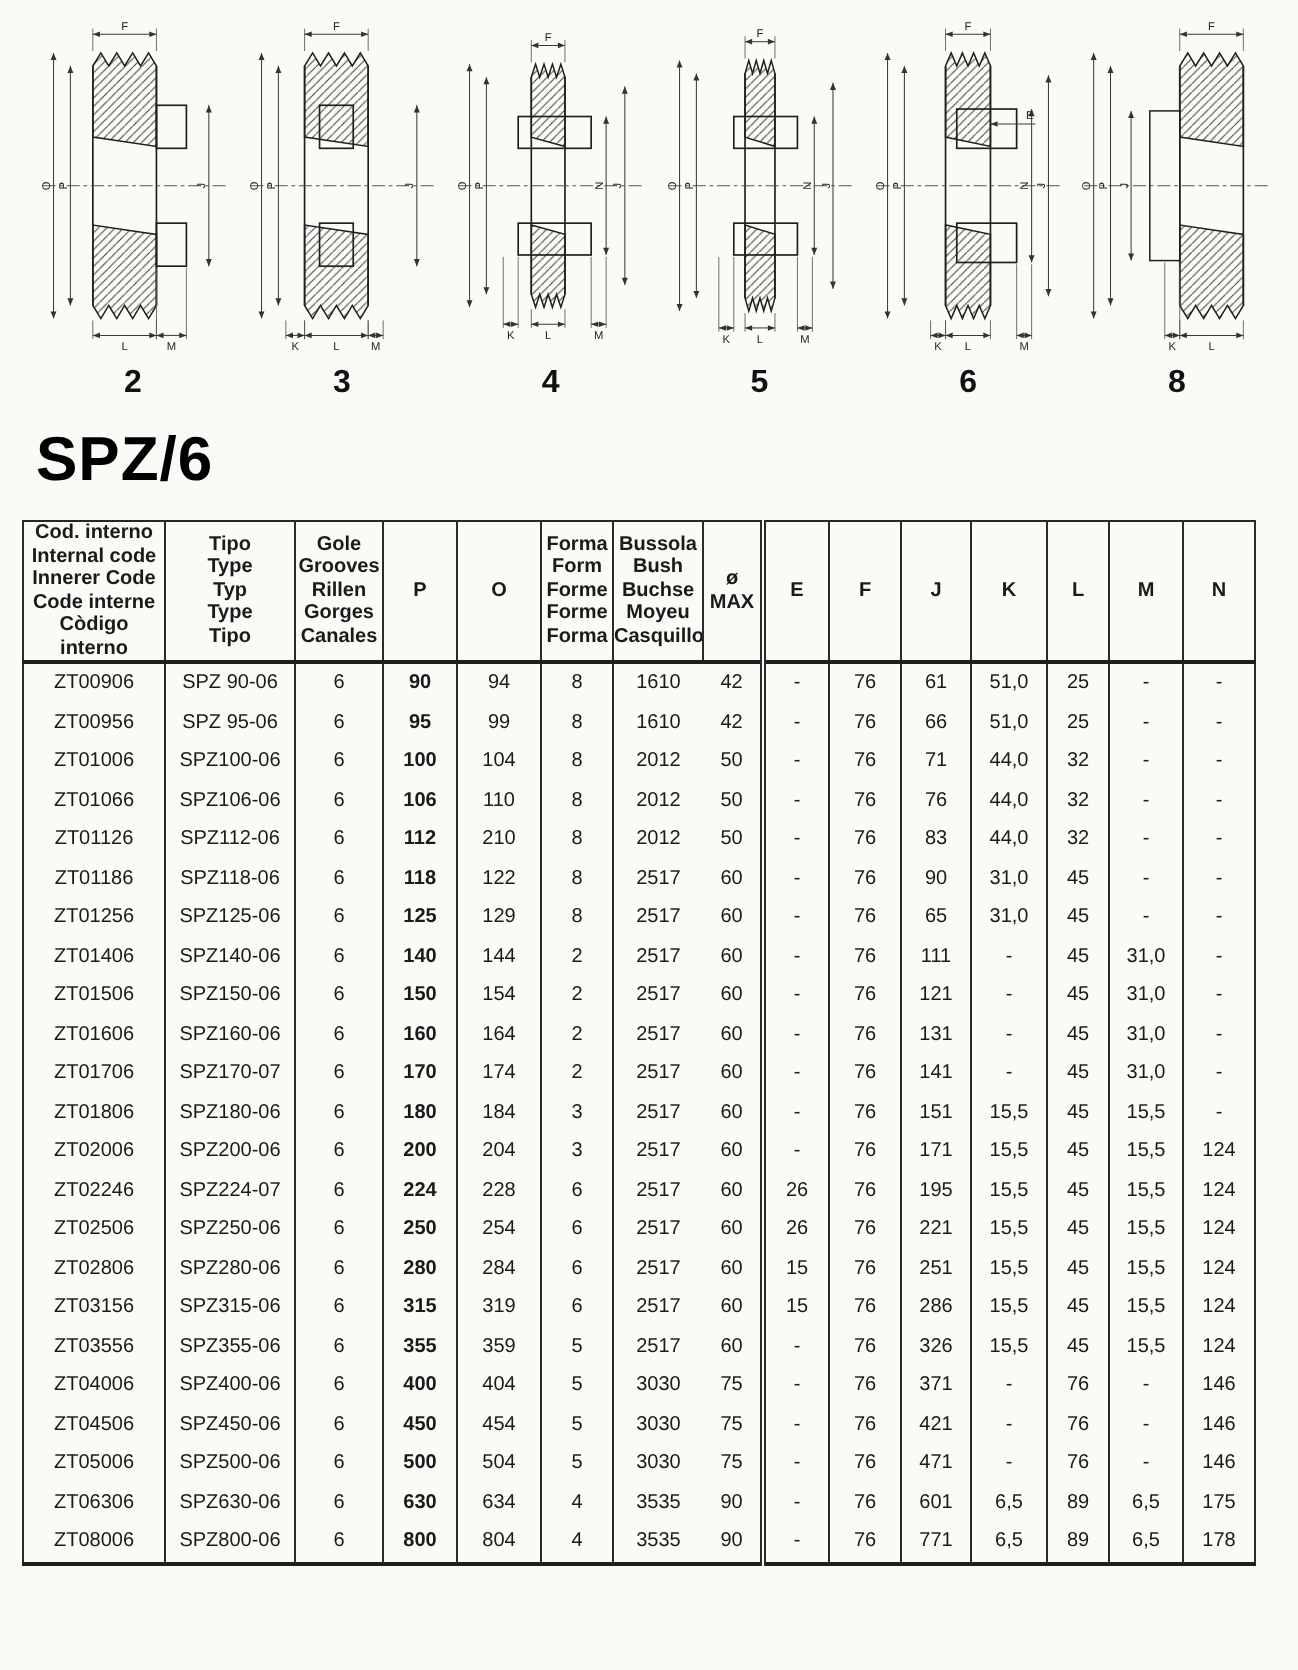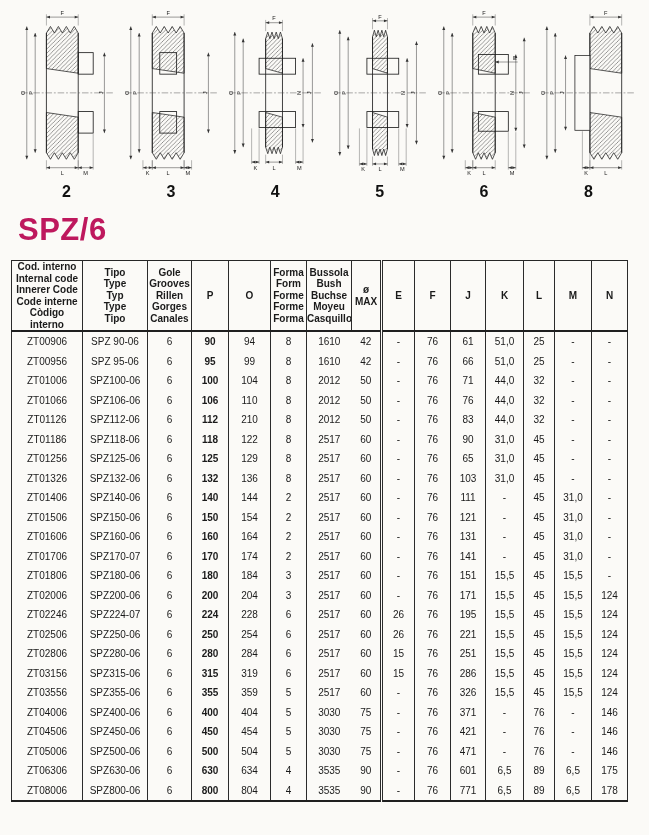--- a/index.html
+++ b/index.html
@@ -11,21 +11,21 @@
   }
   .figs{
     display:flex;justify-content:space-between;align-items:flex-start;
     padding:4px 10px 0 16px;height:206px;box-sizing:border-box;
   }
   .fig{display:flex;flex-direction:column;align-items:center;width:101px;flex:0 0 auto}
   .fig svg{width:100px;height:174px;display:block}
   .fignum{font-weight:bold;font-size:16px;line-height:16px;margin-top:6px;color:#111}
   .title{
     font-size:31px;font-weight:bold;letter-spacing:.5px;
-    margin:6px 0 12px 18px;color:#be185d;
+    margin:6px 0 12px 18px;color:#000000;
   }
   table{
     border-collapse:collapse;table-layout:fixed;
     margin-left:11px;width:616px;
     border:1.5px solid #262626;
   }
   th,td{
     padding:0;text-align:center;vertical-align:middle;
     border-left:1px solid #2b2b2b;border-right:1px solid #2b2b2b;
     overflow:hidden;white-space:nowrap;
@@ -549,37 +549,20 @@
         <td class="col-omax">60</td>
         <td class="col-e dbl">-</td>
         <td class="col-f">76</td>
         <td class="col-j">65</td>
         <td class="col-k">31,0</td>
         <td class="col-l">45</td>
         <td class="col-m">-</td>
         <td class="col-n">-</td>
       </tr>
       <tr>
-        <td class="col-cod">ZT01326</td>
-        <td class="col-tipo">SPZ132-06</td>
-        <td class="col-gole">6</td>
-        <td class="col-p">132</td>
-        <td class="col-o">136</td>
-        <td class="col-forma">8</td>
-        <td class="col-bussola">2517</td>
-        <td class="col-omax">60</td>
-        <td class="col-e dbl">-</td>
-        <td class="col-f">76</td>
-        <td class="col-j">103</td>
-        <td class="col-k">31,0</td>
-        <td class="col-l">45</td>
-        <td class="col-m">-</td>
-        <td class="col-n">-</td>
-      </tr>
-      <tr>
         <td class="col-cod">ZT01406</td>
         <td class="col-tipo">SPZ140-06</td>
         <td class="col-gole">6</td>
         <td class="col-p">140</td>
         <td class="col-o">144</td>
         <td class="col-forma">2</td>
         <td class="col-bussola">2517</td>
         <td class="col-omax">60</td>
         <td class="col-e dbl">-</td>
         <td class="col-f">76</td>

